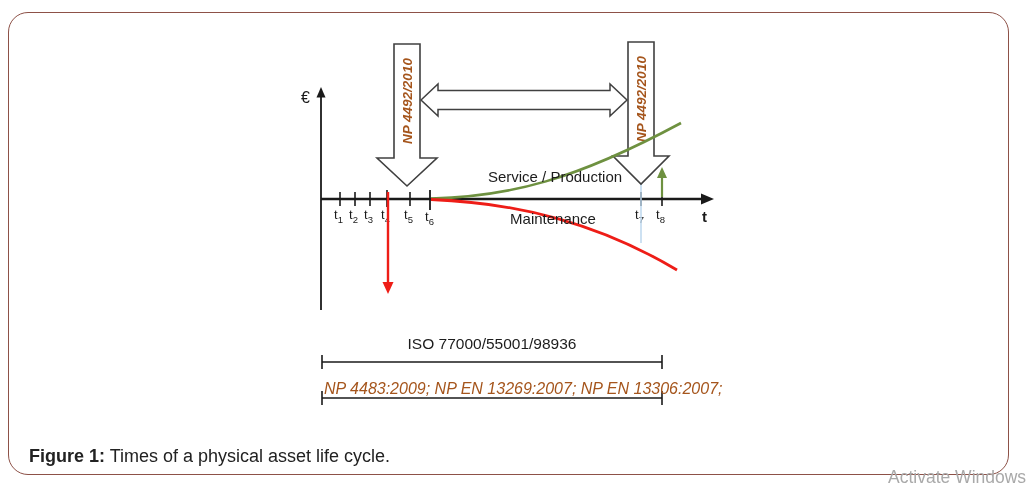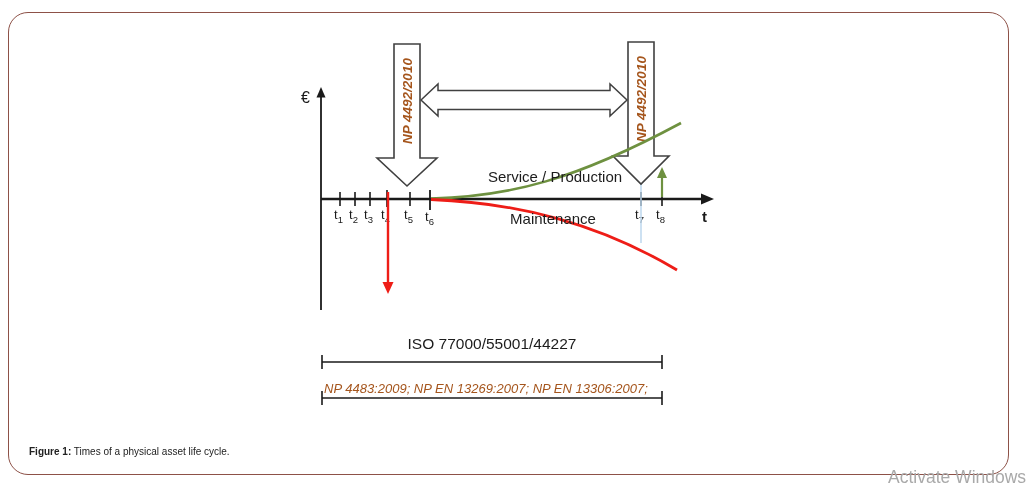--- a/index.html
+++ b/index.html
@@ -39,31 +39,31 @@
     text-align: center;
     font-size: 15.5px;
     color: #1c1c1c;
     white-space: nowrap;
   }
   .iso-label .bold { font-weight: normal; }
   .standards {
     position: absolute;
     left: 324px;
     top: 380px;
-    font-size: 13px;
+    font-size: 16px;
     font-style: italic;
     color: #a5551c;
     line-height: 18px;
     white-space: nowrap;
   }
   .caption {
     position: absolute;
     left: 29px;
     top: 446px;
-    font-size: 10px;
+    font-size: 18px;
     color: #222222;
     white-space: nowrap;
   }
   .caption .cap-label { font-weight: bold; }
   .watermark {
     position: absolute;
     left: 888px;
     top: 467px;
     font-size: 17.5px;
     color: #a9a9a9;
@@ -132,21 +132,21 @@
   <line x1="322" y1="362" x2="662" y2="362" stroke="#1a1a1a" stroke-width="1.6"></line>
   <line x1="322" y1="355" x2="322" y2="369" stroke="#1a1a1a" stroke-width="1.6"></line>
   <line x1="662" y1="355" x2="662" y2="369" stroke="#1a1a1a" stroke-width="1.6"></line>
 
   <line x1="322" y1="398" x2="662" y2="398" stroke="#1a1a1a" stroke-width="1.6"></line>
   <line x1="322" y1="391" x2="322" y2="405" stroke="#1a1a1a" stroke-width="1.6"></line>
   <line x1="662" y1="391" x2="662" y2="405" stroke="#1a1a1a" stroke-width="1.6"></line>
 </svg>
 
 <div class="iso-label">
-  <span>ISO 77000/</span><span class="bold">55001</span><span>/44227</span>
+  <span>ISO 77000/</span><span class="bold">55001</span><span>/98936</span>
 </div>
 
 <div class="standards">
   <div>NP 4483:2009; NP EN 13269:2007; NP EN 13306:2007;</div>
 </div>
 
 <div class="caption">
   <span class="cap-label">Figure 1:</span><span> Times of a physical asset life cycle.</span>
 </div>
 

